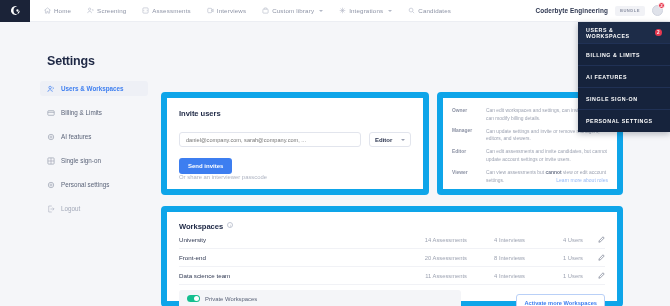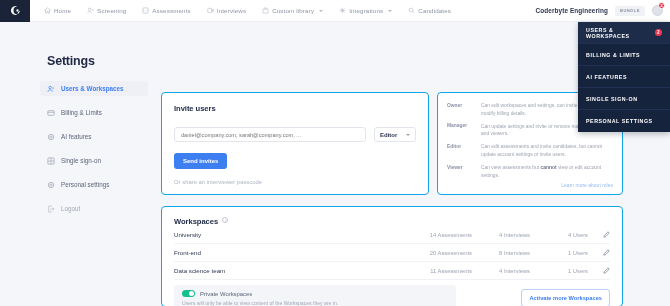--- a/index.html
+++ b/index.html
@@ -92,21 +92,21 @@
     height: 15px; padding: 0 7px; border-radius: 3px;
     font-size: 6.3px; color: #5b6479; cursor: pointer; margin-bottom: 9px;
   }
   .side-item.active { background: #eef0f6; color: #3d7ef0; font-weight: bold; }
   .side-item .sic { width: 8px; height: 8px; flex: none; display:block; }
   .side-item.logout { color: #a2a8b8; margin-top: 2px; }
 
   
   .card {
     position: absolute; background: #ffffff;
-    border: 1px solid #0ea5e9; border-radius: 4px;
+    border: 6px solid #0ea5e9; border-radius: 4px;
   }
   .card-title {
     font-size: 7.6px; font-weight: bold; color: #1e2845; letter-spacing: -.05px;
   }
 
   
   #invite-card { left: 161px; top: 54px; width: 268px; height: 103px; padding: 11px 12px; }
   .invite-row { display: flex; align-items: center; gap: 8px; margin-top: 14px; }
   .invite-input {
     flex: 1; height: 15px; border: 1px solid #e2e5ed; border-radius: 3px;

